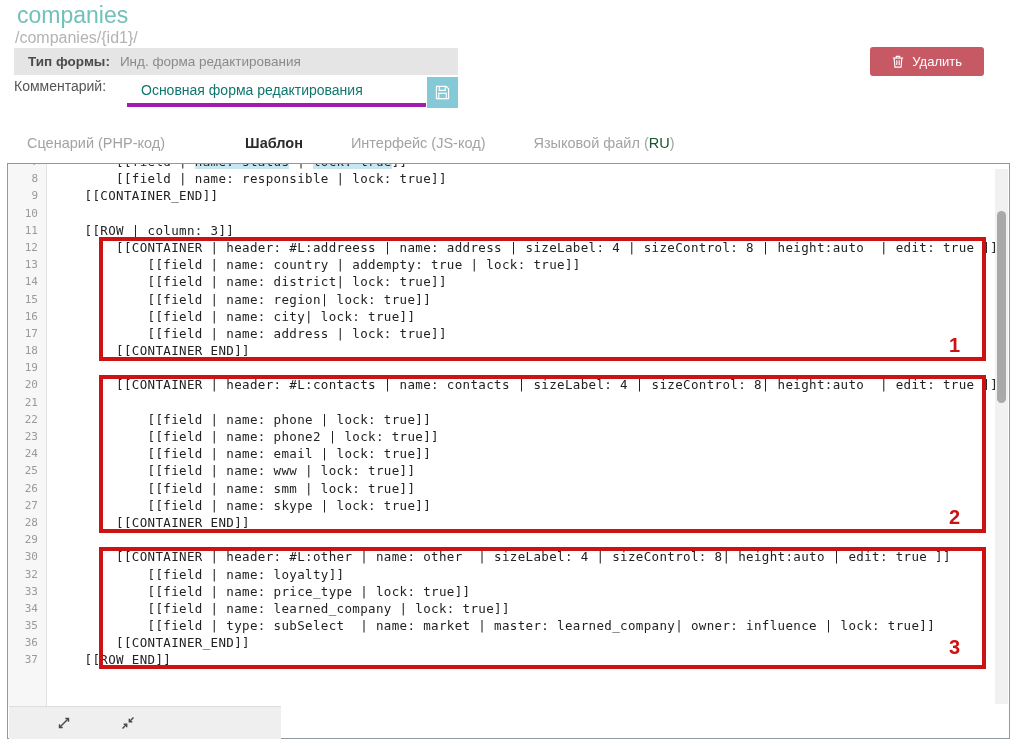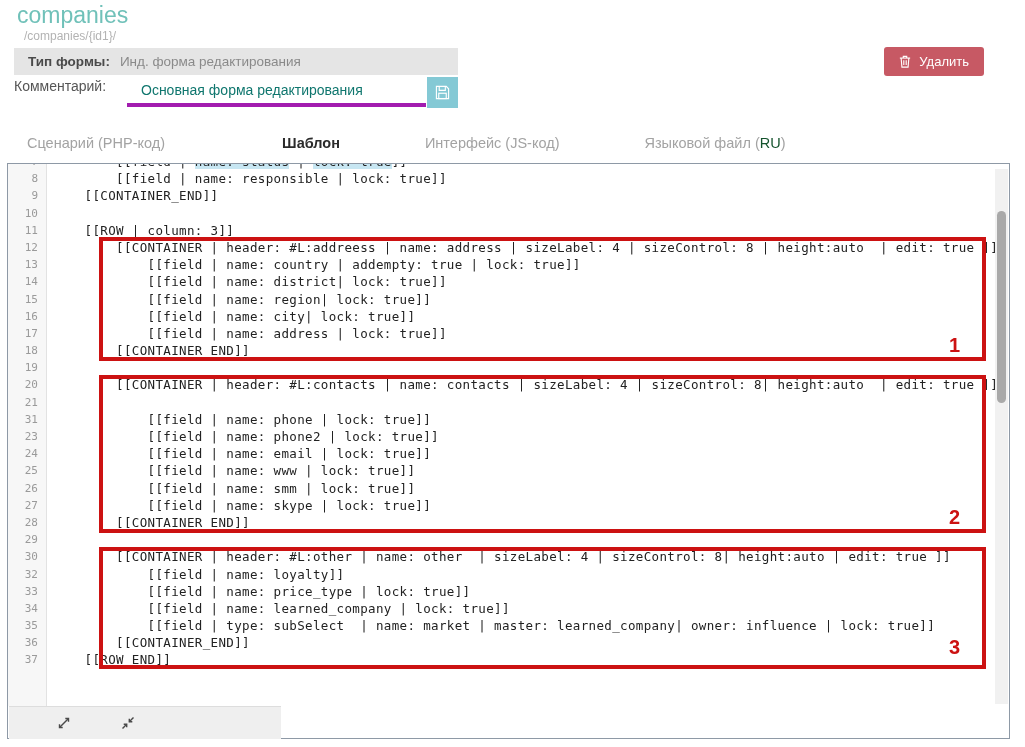--- a/index.html
+++ b/index.html
@@ -2,40 +2,40 @@
 <html><head>
 <meta charset="utf-8">
 <style>
   * { box-sizing: border-box; margin: 0; padding: 0; }
   html,body { width:1025px; height:747px; background:#fff; overflow:hidden;
               font-family:"Liberation Sans", sans-serif; }
   .page { position:relative; width:994px; height:747px; background:#fff;border-radius:25px; }
 
   
   .title { position:absolute; left:17px; top:2px; font-size:23px; color:#70c1b9; font-weight:400; }
-  .breadcrumb { position:absolute; left:24px; top:29px; font-size:12px; color:#b3b3b3; }
-
-  .delete-btn { position:absolute; right:10px; top:47px; height:29px; padding:0 15px;
+  .breadcrumb { position:absolute; left:15px; top:29px; font-size:16px; color:#b3b3b3; }
+
+  .delete-btn { position:absolute; right:10px; top:47px; height:29px; padding:0 22px;
     background:#c75964; color:#fff; font-size:13px; border:none; border-radius:3px;
     display:flex; align-items:center; gap:8px; cursor:pointer; font-family:inherit; }
 
   .type-row { position:absolute; left:14px; top:48px; width:444px; height:27px;
     background:#e5e5e5; display:flex; align-items:center; }
   .type-label { font-weight:bold; color:#4a4a4a; font-size:13.5px; margin-left:14px; }
   .type-value { color:#8a8a8a; font-size:13.5px; margin-left:10px; }
 
   .comment-label { position:absolute; left:14px; top:78px; font-size:14px; color:#555; }
   .comment-input { position:absolute; left:127px; top:78px; width:299px; height:29px;
     border:none; border-bottom:4px solid #a21caf; font-size:14px; color:#0f766e;
     padding:0 0 2px 14px; outline:none; background:#fff; font-family:inherit; }
   .save-btn { position:absolute; left:427px; top:77px; width:31px; height:31px;
     background:#84c9d5; border:none; cursor:pointer; display:flex; align-items:center; justify-content:center; }
 
   
-  .tabs { position:absolute; left:27px; top:135px; display:flex;gap:37px; }
+  .tabs { position:absolute; left:27px; top:135px; display:flex; }
   .tab { font-size:14.5px; color:#a3a3a3; margin-right:48px; cursor:pointer; white-space:nowrap; }
   .tab.active { color:#2b2b2b; font-weight:bold;margin-left:32px; }
   .tab .red { color:#14532d; }
 
   
   .panel { position:absolute; left:7px; top:163px; width:1003px; height:576px;
     border:1px solid #8e99a6; background:#fff; }
   .editor { position:absolute; left:0; top:0; width:1001px; height:542px; overflow:hidden; background:#fff; }
   .gutter-bg { position:absolute; left:0; top:0; width:39px; height:542px;
     background:#f7f7f7; border-right:1px solid #e2e2e2; }
@@ -173,21 +173,21 @@
           </div>
           <div class="row">
             <span class="ln">20</span>
             <span class="code">        [[CONTAINER | header: #L:contacts | name: contacts | sizeLabel: 4 | sizeControl: 8| height:auto  | edit: true ]]</span>
           </div>
           <div class="row">
             <span class="ln">21</span>
             <span class="code"></span>
           </div>
           <div class="row">
-            <span class="ln">31</span>
+            <span class="ln">22</span>
             <span class="code">            [[field | name: phone | lock: true]]</span>
           </div>
           <div class="row">
             <span class="ln">23</span>
             <span class="code">            [[field | name: phone2 | lock: true]]</span>
           </div>
           <div class="row">
             <span class="ln">24</span>
             <span class="code">            [[field | name: email | lock: true]]</span>
           </div>

